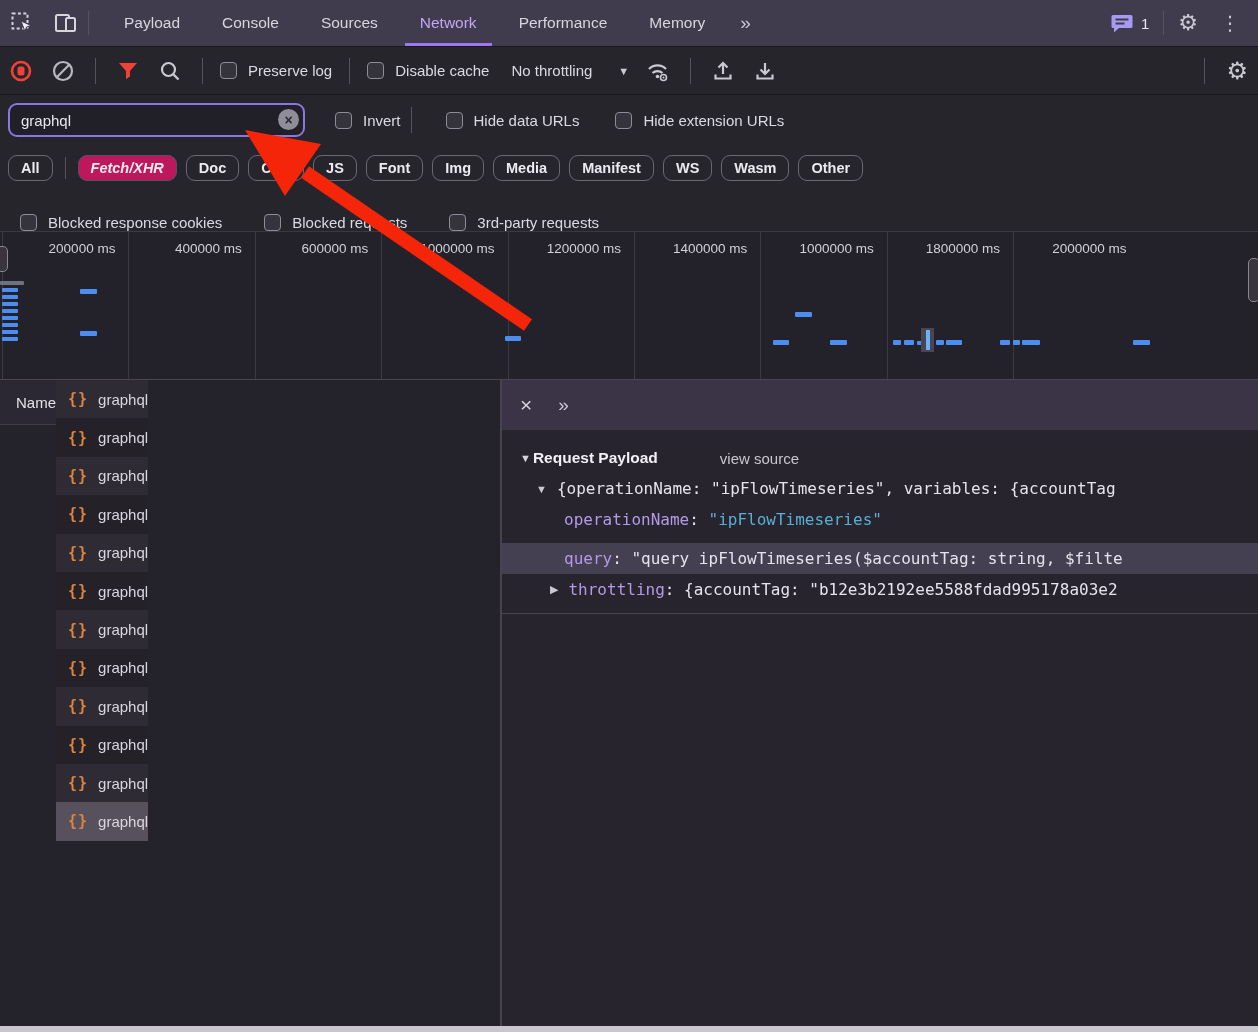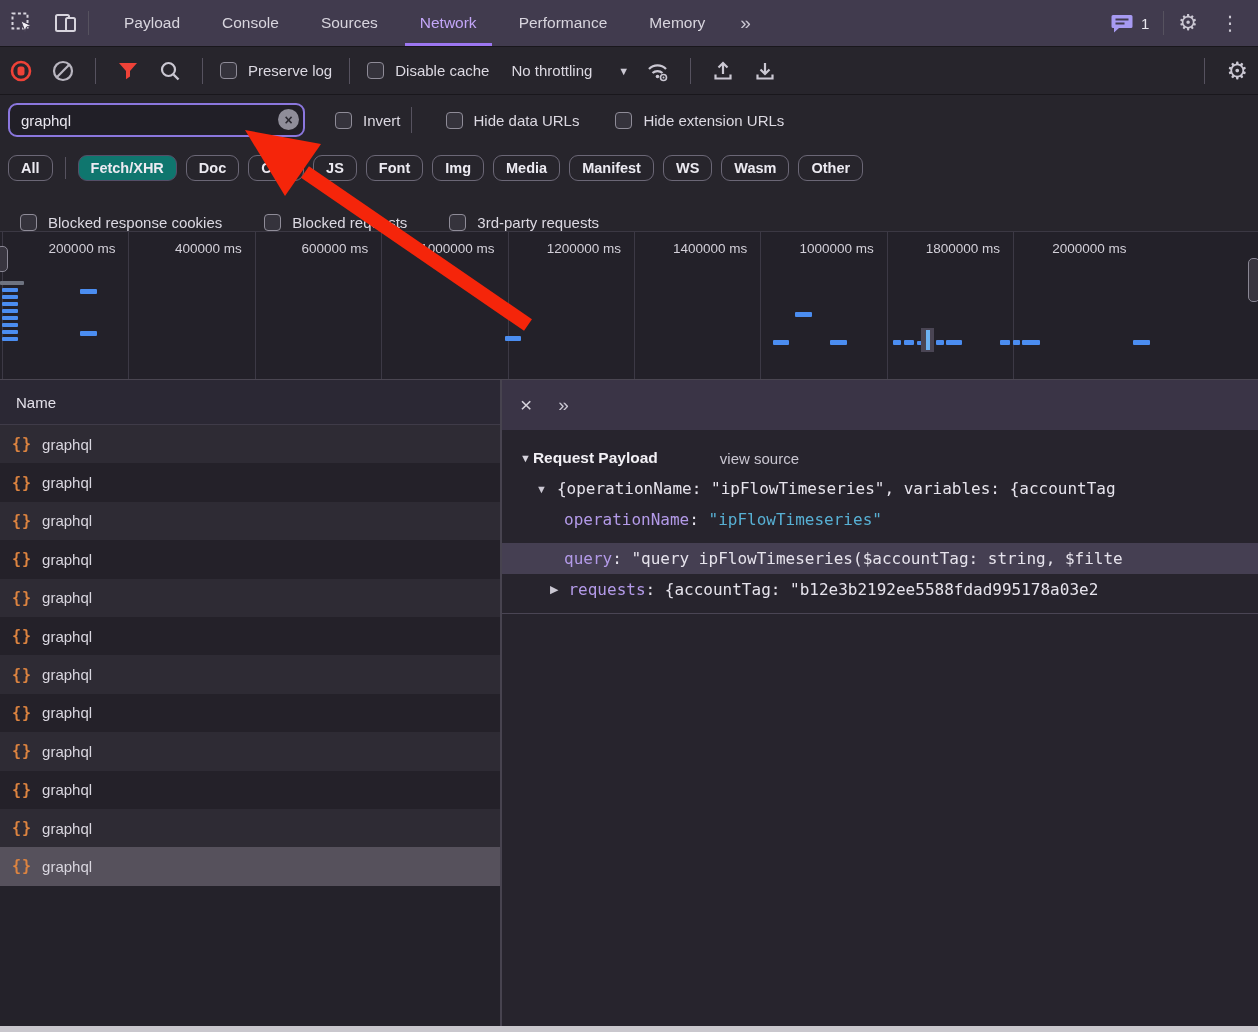--- a/index.html
+++ b/index.html
@@ -54,42 +54,42 @@
     background:#8f8d99; color:#2a2830; font-size:14px; display:flex; align-items:center;
     justify-content:center; font-weight:bold; }
   .filterrow .cbitem { margin-left:24px; }
   .filterrow .sepv { height:26px; margin:0 4px; }
 
   
   .chiprow { position:absolute; left:0; top:145px; width:100%; height:45px;
     background:var(--bg-toolbar); display:flex; align-items:center; gap:9px; padding-left:8px;}
   .chip { border:1px solid #6b6776; border-radius:9px; padding:4px 12px; font-size:14.5px;
     color:#eceaf1; font-weight:bold; background:transparent; }
-  .chip.sel { background:#0f766e; border-color:#554e67; }
+  .chip.sel { background:#be185d; border-color:#554e67;font-style:italic; }
   .chiprow .sepv { height:22px; margin:0 3px; }
 
   
   .blockrow { position:absolute; left:0; top:190px; width:100%; height:42px;
     background:var(--bg-toolbar); border-bottom:1px solid #3b3843; display:flex; align-items:flex-end;
     gap:30px; padding-left:14px; }
 
   
   .timeline { position:absolute; left:0; top:232px; width:100%; height:148px;
     background:#232129; border-bottom:1px solid #4a4651; overflow:hidden; }
   .tl-cells { position:absolute; left:2px; top:0; display:flex; height:100%; }
   .tl-cell { width:126.4px; flex:0 0 auto; border-left:1px solid #3c3945; height:100%;
     font-size:13.5px; color:#d3d0d9; text-align:right; padding:9px 13px 0 0; }
   .tl-mark { position:absolute; background:var(--blue); border-radius:1px; }
   .tl-selbox { position:absolute; width:13px; height:24px; background:#4a4554; }
   .tl-selbar { position:absolute; width:4px; height:20px; background:#6db2f2; }
   .grip { position:absolute; border:1.5px solid #8a8794; background:#38353f; border-radius:5px; }
 
   
   .split { position:absolute; left:0; top:380px; width:100%; height:646px; display:flex; }
-  .pane-left { width:500px; flex:0 0 auto; background:#24222a; display:flex; flex-direction:column; }
+  .pane-left { width:500px; flex:0 0 auto; background:#24222a; display:flex; flex-direction:row; }
   .pane-div { width:2px; background:#47434f; flex:0 0 auto; }
   .pane-right { flex:1; background:#27242d; display:flex; flex-direction:column; overflow:hidden;}
 
   .list-header { height:45px; background:var(--bg-header); border-bottom:1px solid #3f3b48;
     display:flex; align-items:center; padding-left:16px; font-size:15px; color:#e4e1ea; }
   .req-row { height:38.4px; display:flex; align-items:center; font-size:15px; color:#d9d6df; }
   .req-row:nth-child(odd) { background:var(--bg-row-odd); }
   .req-row:nth-child(even) { background:var(--bg-row-even); }
   .req-row.sel { background:var(--bg-row-sel); }
   .req-ico { color:var(--orange); font-family:"DejaVu Sans Mono", monospace; font-weight:bold;
@@ -403,21 +403,21 @@
           <span>{operationName: "ipFlowTimeseries", variables: {accountTag</span>
         </div>
         <div class="mono-line ln2">
           <span class="k">operationName</span><span>: </span><span class="s">"ipFlowTimeseries"</span>
         </div>
         <div class="mono-line ln3">
           <span class="k">query</span><span>: </span><span>"query ipFlowTimeseries($accountTag: string, $filte</span>
         </div>
         <div class="mono-line ln4">
           <span class="tri">▶</span>
-          <span class="k">requests</span><span>: </span><span>{accountTag: "b12e3b2192ee5588fdad995178a03e2</span>
+          <span class="k">throttling</span><span>: </span><span>{accountTag: "b12e3b2192ee5588fdad995178a03e2</span>
         </div>
         <div class="pay-div"></div>
       </div>
     </div>
   </div>
 
   <div class="bottomstrip"></div>
 
   <svg class="arrow-overlay" width="1258" height="1032" viewBox="0 0 1258 1032">
     <line x1="528" y1="325" x2="305" y2="172" stroke="#f5250a" stroke-width="14"></line>

